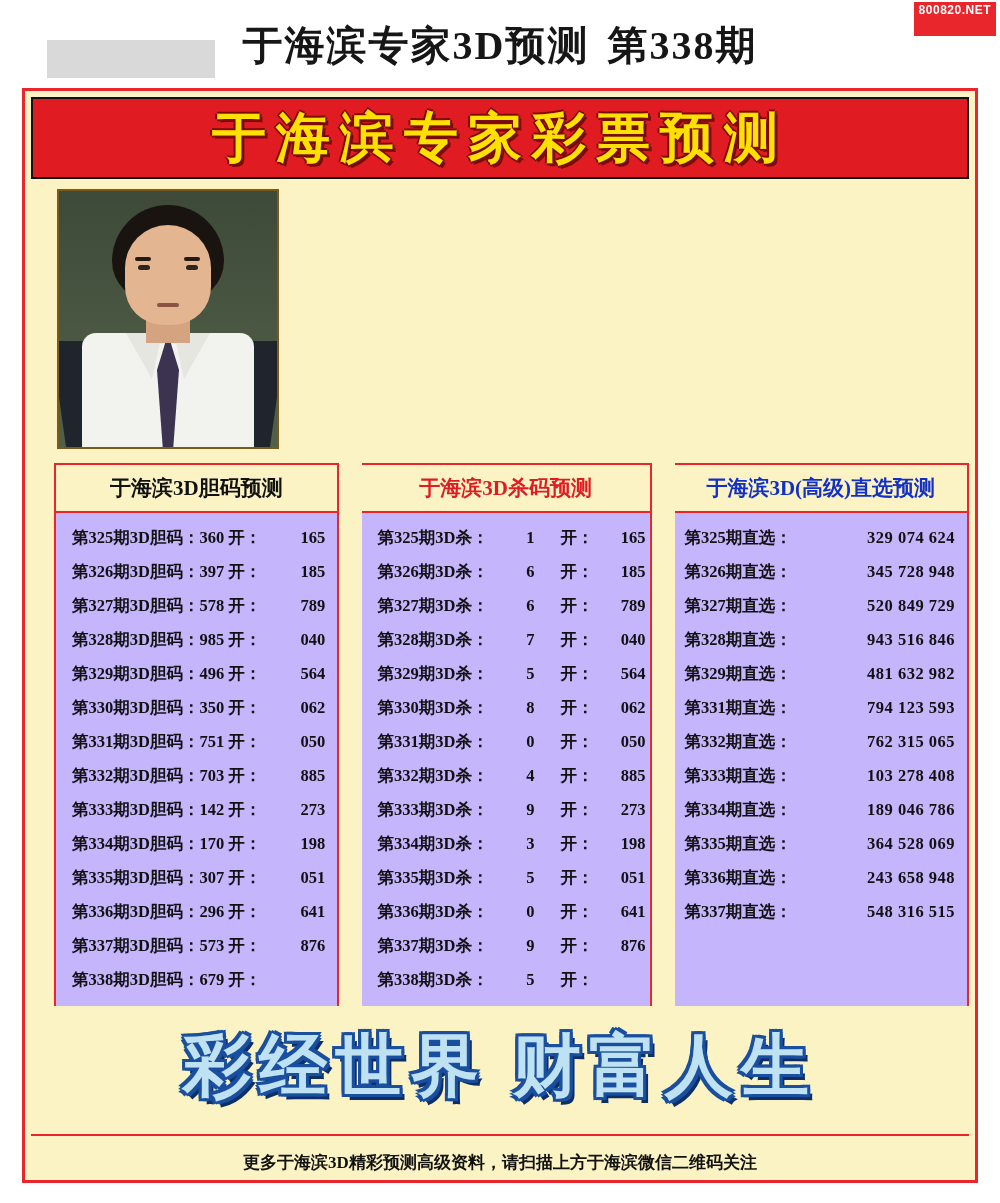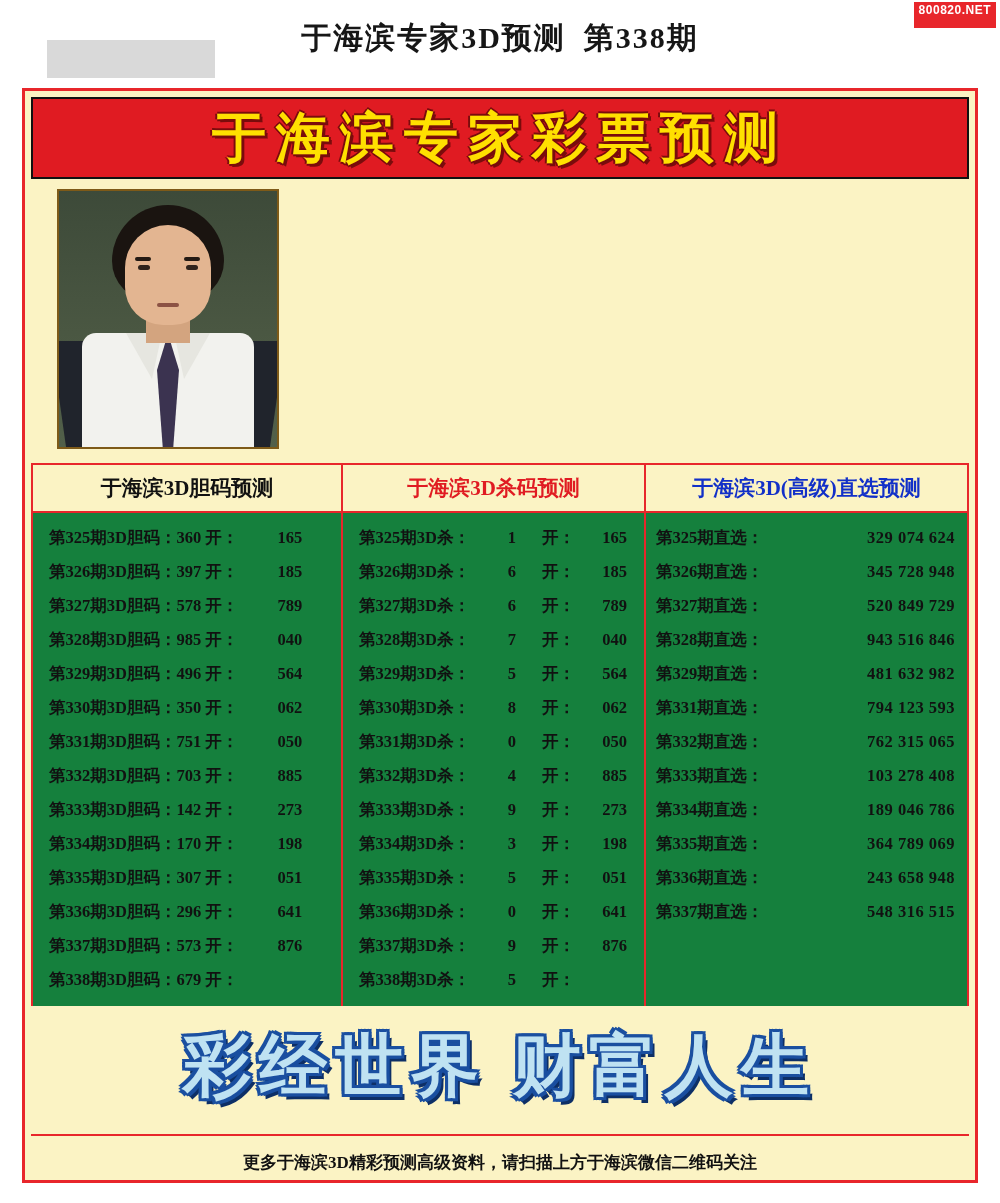--- a/index.html
+++ b/index.html
@@ -27,32 +27,32 @@
   .watermark {
     position: absolute;
     top: 2px;
     right: 4px;
     background: #e8262b;
     color: #ffffff;
     font-family: "Liberation Sans", sans-serif;
     font-size: 12px;
     font-weight: bold;
     letter-spacing: 0.5px;
-    padding: 2px 5px 12px 5px;
+    padding: 2px 5px 20px 5px;
     line-height: 12px;
   }
 
   
   .page-title {
     position: absolute;
     top: 18px;
     left: 0;
     width: 1000px;
     text-align: center;
-    font-size: 30px;
+    font-size: 40px;
     font-weight: bold;
     color: #161616;
     letter-spacing: 2px;
     font-family: "Liberation Serif", serif;
   }
   .page-title .gap { display:inline-block; width: 18px; }
 
   
   .grey-box {
     position: absolute;
@@ -155,22 +155,23 @@
     position: absolute;
     left: 6px;
     top: 372px;
     width: 938px;
     height: 552px;
     display: flex;
   }
   .col {
     border: 2px solid #e8262b;
     box-sizing: border-box;
-    background: #15803d;
+    background: #c4b5fd;
     position: relative;
+    margin-left: 23px;
   }
   .col + .col { border-left: none; }
   .col-1 { width: 312px; }
   .col-2 { width: 303px; }
   .col-3 { width: 323px; }
 
   .col-head {
     height: 46px;
     border-bottom: 2px solid #e8262b;
     display: flex;
@@ -489,21 +490,21 @@
           <div class="row">
               <span class="c3-label">第333期直选：</span>
               <span class="c3-nums">103 278 408</span>
             </div>
           <div class="row">
               <span class="c3-label">第334期直选：</span>
               <span class="c3-nums">189 046 786</span>
             </div>
           <div class="row">
               <span class="c3-label">第335期直选：</span>
-              <span class="c3-nums">364 789 069</span>
+              <span class="c3-nums">364 528 069</span>
             </div>
           <div class="row">
               <span class="c3-label">第336期直选：</span>
               <span class="c3-nums">243 658 948</span>
             </div>
           <div class="row">
               <span class="c3-label">第337期直选：</span>
               <span class="c3-nums">548 316 515</span>
             </div>
         </div>

